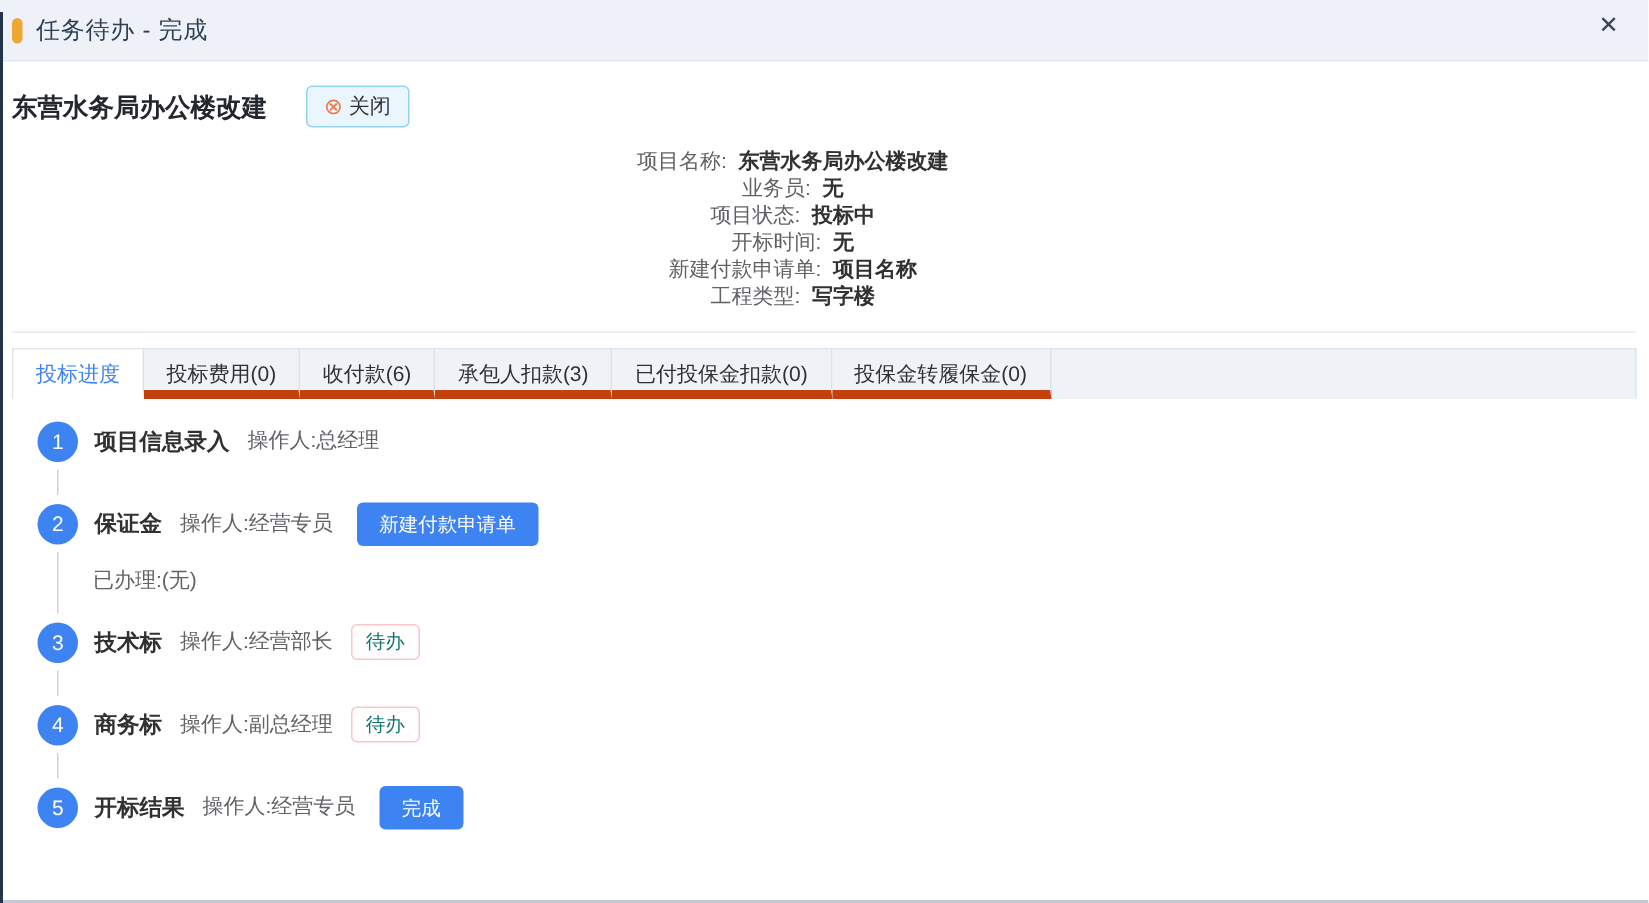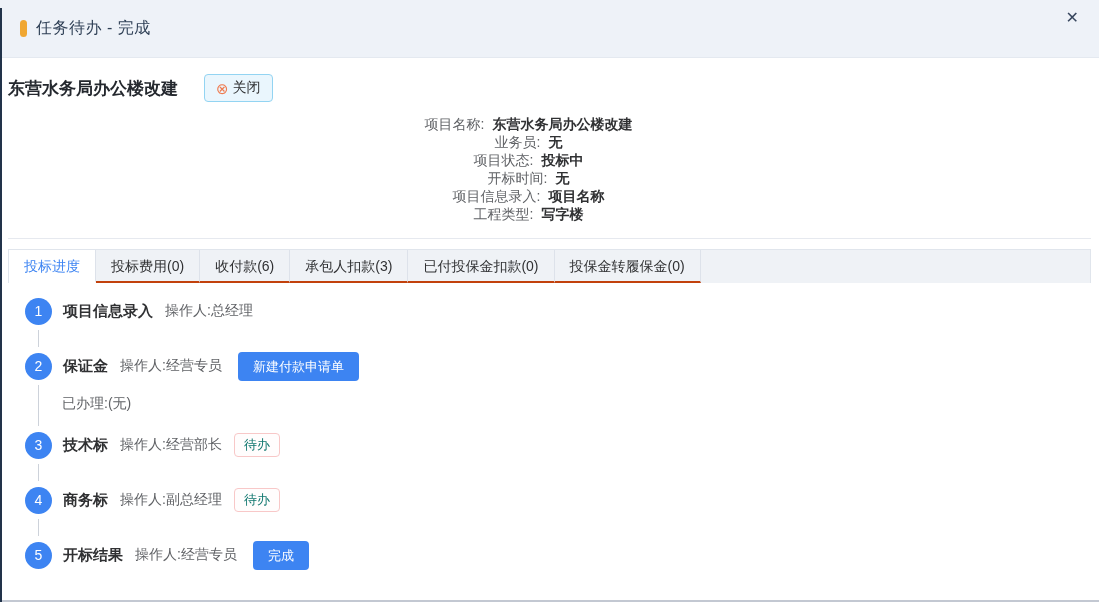--- a/index.html
+++ b/index.html
@@ -7,22 +7,22 @@
   body {
     font-family: "Liberation Sans", "DejaVu Sans", sans-serif;
     background:#ffffff; color:#303133; position:relative;
   }
   
   .edge-left { position:absolute; left:0; top:8px; bottom:0; width:2px; background:#22334a; z-index:10; }
   .edge-bottom { position:absolute; left:0; bottom:0; right:0; height:2px; background:#c3c8d2; z-index:9; }
 
   
   .dlg-header {
-    height:58px; background:#eef2f8; border-bottom:1px solid #e4e9f0;
-    display:flex; align-items:center; padding:0 20px; position:relative;
+    height:41px; background:#eef2f8; border-bottom:1px solid #e4e9f0;
+    display:flex; align-items:center; padding:0 8px; position:relative;
   }
   .accent-bar { width:7px; height:17px; border-radius:4px; background:#f0a732; margin-right:9px; }
   .dlg-title { font-size:16px; color:#2e3f55; letter-spacing:.5px; }
   .dlg-close { position:absolute; right:20px; top:10px; font-size:16px; color:#37465e; cursor:pointer; line-height:1; }
 
   
   .title-row { display:flex; align-items:center; padding:16px 8px 10px 8px; }
   .project-title { font-size:17px; font-weight:bold; color:#24282e; }
   .btn-close-light {
     margin-left:26px; display:inline-flex; align-items:center; gap:4px;
@@ -36,21 +36,21 @@
   .info-row { display:flex; align-items:center; padding:4px 8px 14px 8px; font-size:14px; flex-wrap:nowrap;flex-direction:column; }
   .info-item { margin-right:42px; white-space:nowrap; }
   .info-item .lbl { color:#606266; margin-right:4px; }
   .info-item .val { color:#303133; font-weight:bold; }
   .divider { border-top:1px solid #e6e9ef; margin:0 8px; }
 
   
   .tabs { display:flex; margin:10px 8px 0 8px; border:1px solid #e0e5ec; border-bottom:none; background:#eff2f6; }
   .tab {
     padding:0 15px; height:33px; line-height:32px; font-size:14px; color:#303133;
-    background:#eff2f6; border-right:1px solid #dde2ea; border-bottom:2px solid #c2410c;
+    background:#eff2f6; border-right:1px solid #dde2ea; border-bottom:6px solid #c2410c;
     cursor:pointer; white-space:nowrap;
   }
   .tab.active { background:#ffffff; color:#3d84f2; border-bottom-color:#ffffff; }
 
   
   .steps { padding:14px 0 0 25px; background:#ffffff; }
   .step-head { display:flex; align-items:center; height:28px; }
   .step-circle {
     width:27px; height:27px; border-radius:50%; background:#3d84f2; color:#ffffff;
     display:inline-flex; align-items:center; justify-content:center; font-size:14px; flex:0 0 27px;
@@ -105,21 +105,21 @@
       <span class="lbl">项目状态:</span>
       <span class="val">投标中</span>
     </span>
 
     <span class="info-item">
       <span class="lbl">开标时间:</span>
       <span class="val">无</span>
     </span>
 
     <span class="info-item">
-      <span class="lbl">项目信息录入:</span>
+      <span class="lbl">新建付款申请单:</span>
       <span class="val">项目名称</span>
     </span>
 
     <span class="info-item last">
       <span class="lbl">工程类型:</span>
       <span class="val">写字楼</span>
     </span>
   </div>
 
 <div class="divider"></div>

